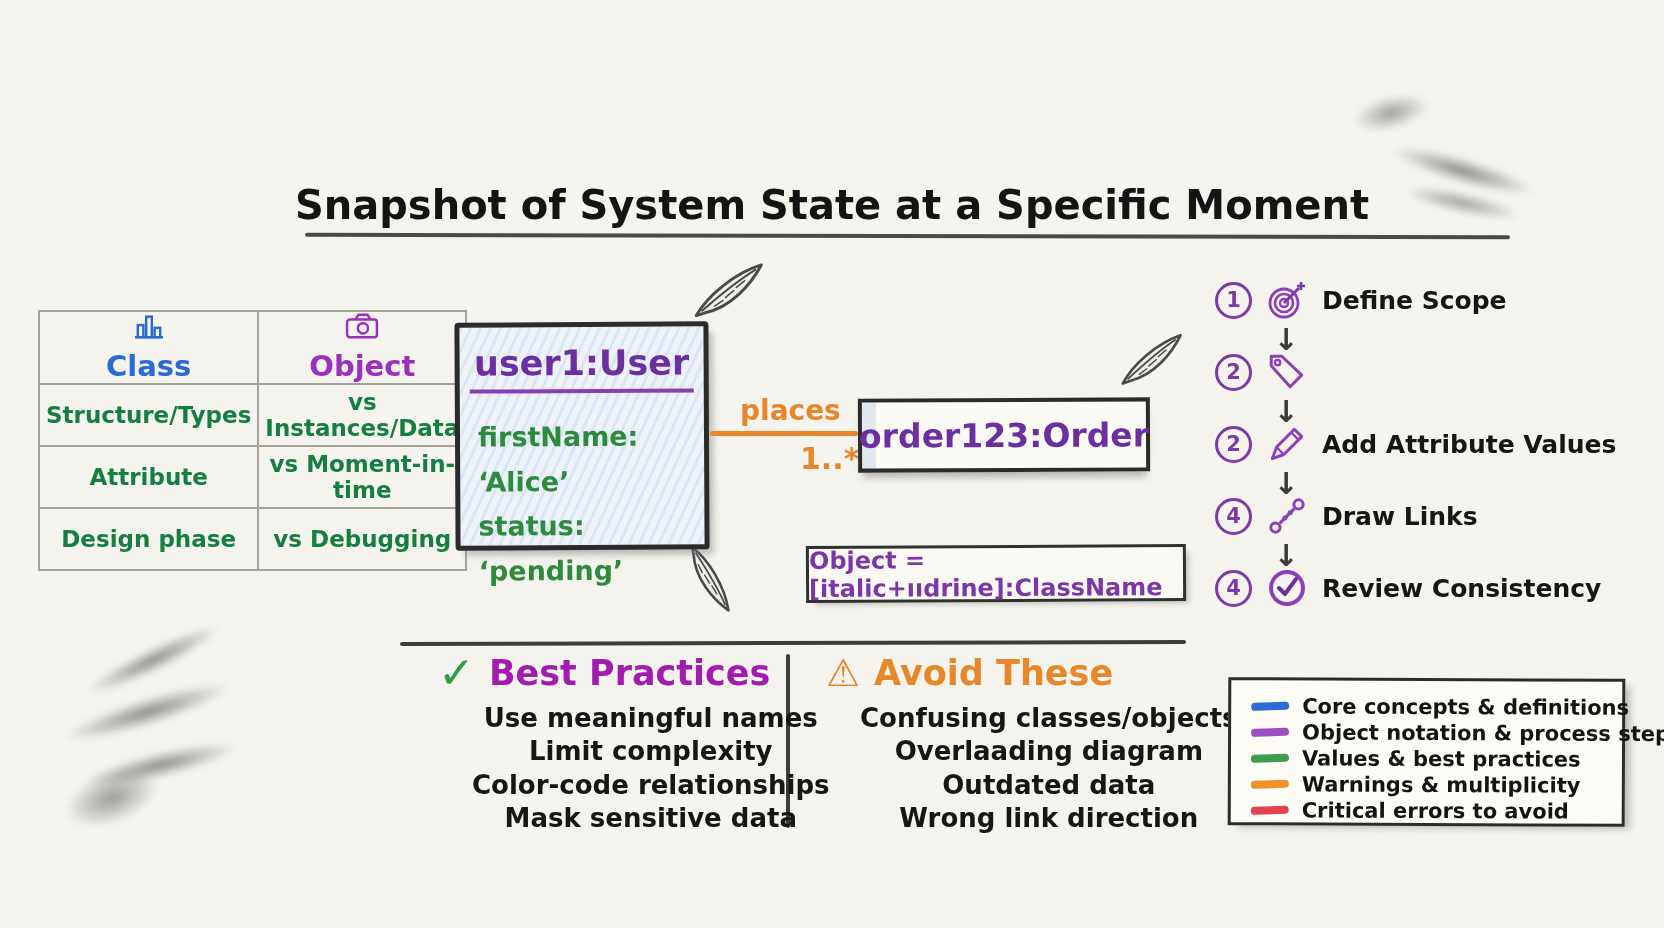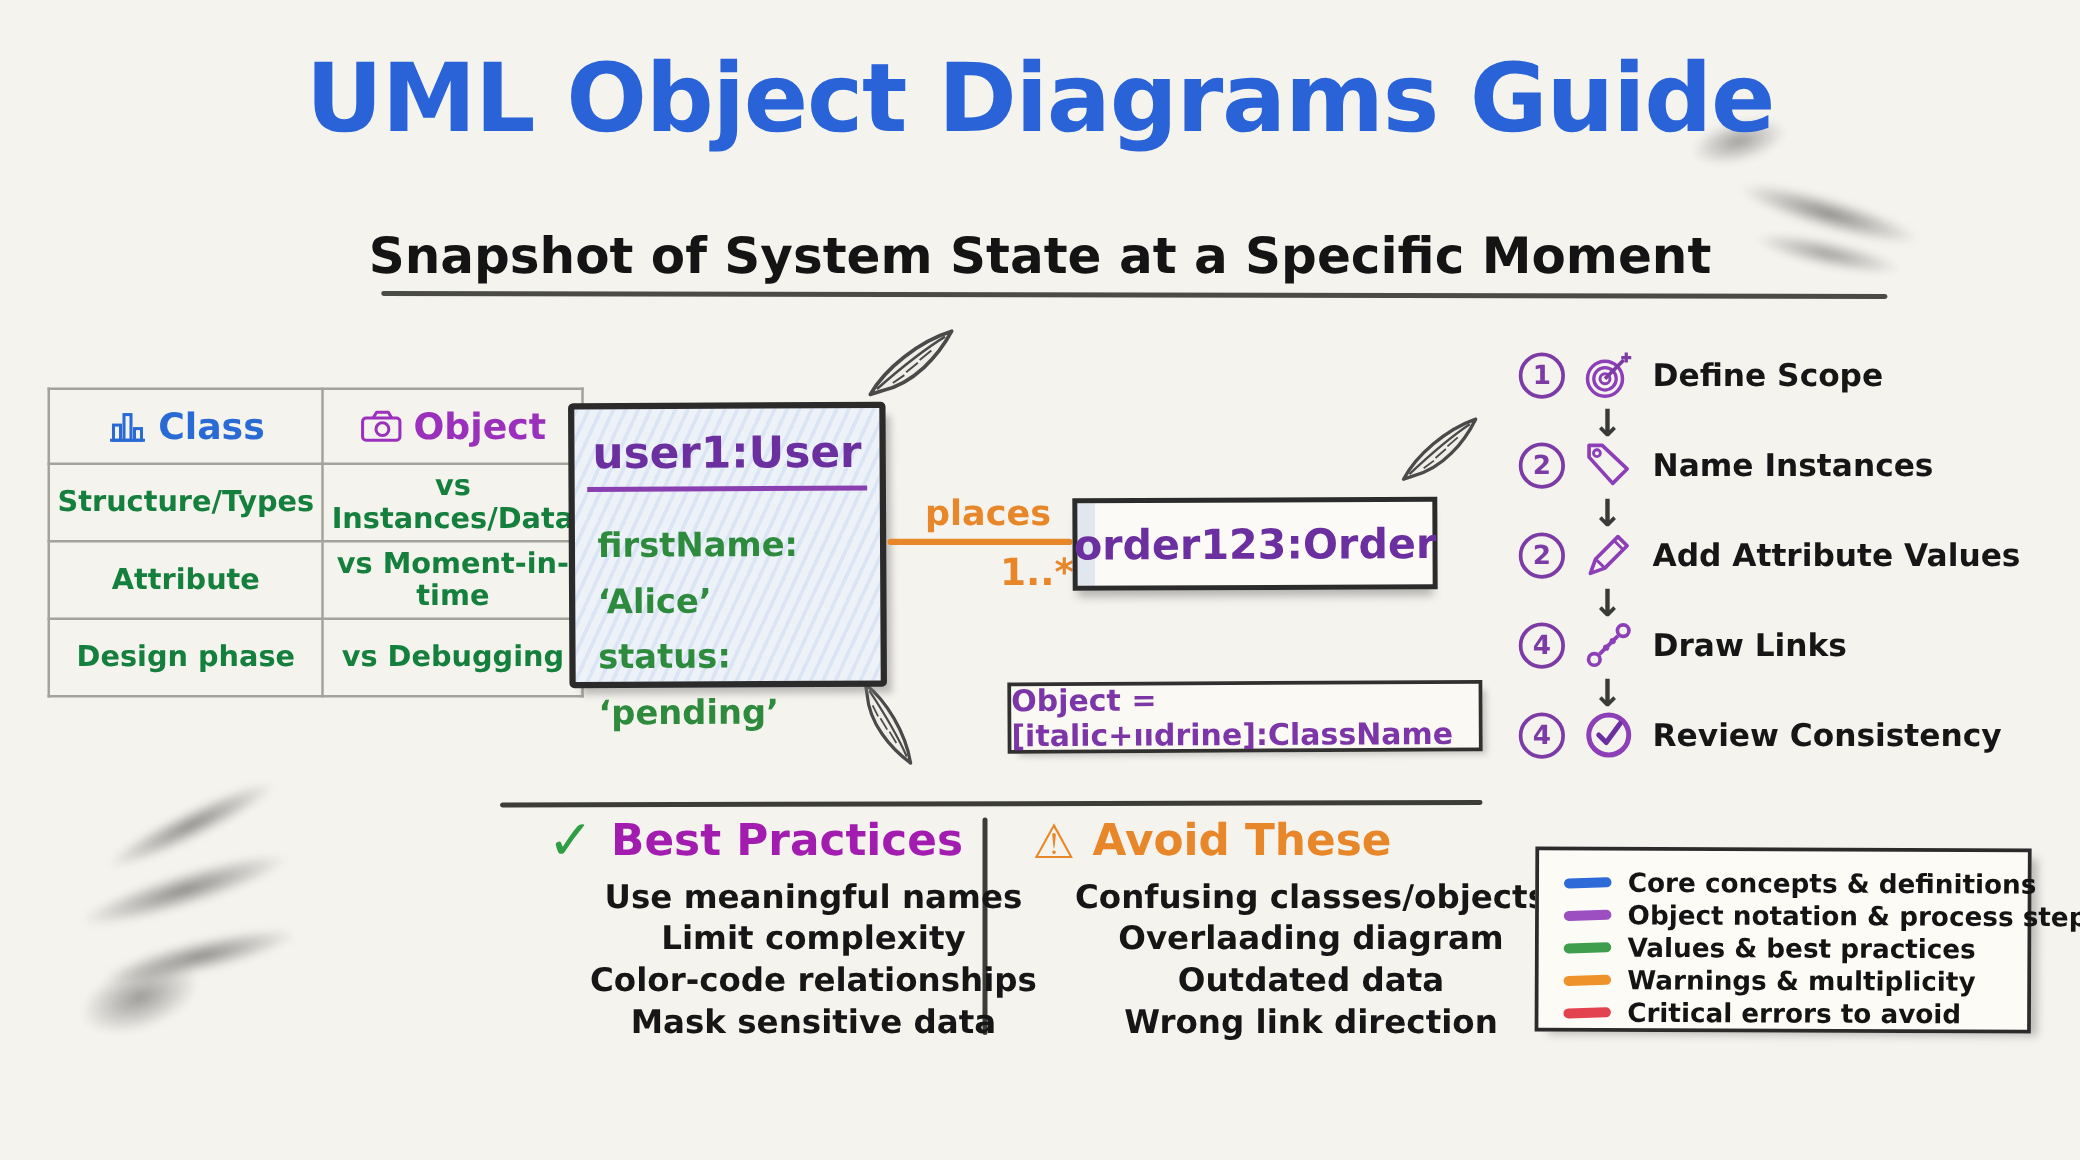--- a/index.html
+++ b/index.html
@@ -25,21 +25,21 @@
   .sm-e { left:60px;  top:698px; width:175px; height:28px; transform:rotate(-17deg); }
   .sm-f { left:80px;  top:752px; width:160px; height:26px; transform:rotate(-13deg); }
   .sm-g { left:62px;  top:772px; width:100px; height:52px; transform:rotate(-20deg); opacity:.85; }
 
   
   .cmp-table { position:absolute; left:38px; top:310px; border-collapse:collapse; }
   .cmp-table th, .cmp-table td { border:2px solid #a3a29b; text-align:center; vertical-align:middle; }
   .cmp-table th { width:160px; height:60px; font-size:29px; font-weight:700; }
   .cmp-table th.obj-col { width:184px; }
   .cmp-table td { height:62px; font-size:23px; font-weight:600; color:#15803d; padding:0 6px; }
-  .hcell { display:flex; align-items:center; justify-content:center; gap:9px; }
+  .hcell { display:flex; align-items:center; justify-content:center; gap:9px;flex-direction:column; }
 
   
   .user-box { position:absolute; left:455px; top:322px; width:254px; height:228px;
               background:repeating-linear-gradient(115deg, rgba(130,160,215,.16) 0 3px, rgba(0,0,0,0) 3px 9px), #edf2f9;
               border:5px solid #2b2b2b; border-radius:4px; transform:rotate(-.3deg);
               box-shadow:7px 8px 6px -3px rgba(120,120,120,.45); }
   .obj-title { margin:16px auto 0; width:max-content; font-size:35px; font-weight:700; color:#6b2fa0;
                border-bottom:4px solid #8a3fb0; padding:0 4px 6px; }
   .user-attrs { margin:22px 0 0 18px; }
   .attr { font-size:27px; font-weight:600; color:#2e8b3d; line-height:1.65; }
@@ -110,21 +110,20 @@
 <div class="canvas">
 
   <div class="smudge sm-a"></div>
   <div class="smudge sm-b"></div>
   <div class="smudge sm-c"></div>
   <div class="smudge sm-d"></div>
   <div class="smudge sm-e"></div>
   <div class="smudge sm-f"></div>
   <div class="smudge sm-g"></div>
 
-  <div class="title">UML Object Diagrams Guide</div>
   <div class="subtitle">Snapshot of System State at a Specific Moment</div>
   <div class="title-rule"></div>
 
   <table class="cmp-table">
     <tbody>
         <tr>
       <th>
         <span class="hcell">
           <span>
             <svg width="32" height="28" viewBox="0 0 34 30">
@@ -223,21 +222,20 @@
   <div class="step-arrow" style="top:322px">↓</div>
 
   <div class="step" style="top:348px">
     <span class="step-num">2</span>
     <span class="step-icon">
       <svg width="42" height="42" viewBox="0 0 40 40">
         <path d="M5 14 V5 H15 L34 23 L23 34 Z" fill="none" stroke="#8d3fb8" stroke-width="2.8" stroke-linejoin="round"></path>
         <circle cx="11" cy="11" r="2.6" fill="none" stroke="#8d3fb8" stroke-width="2.2"></circle>
       </svg>
     </span>
-    <span class="step-label">Name Instances</span>
   </div>
   <div class="step-arrow" style="top:394px">↓</div>
 
   <div class="step" style="top:420px">
     <span class="step-num">2</span>
     <span class="step-icon">
       <svg width="42" height="42" viewBox="0 0 40 40">
         <path d="M6 34 L10 23 L27 6 L34 13 L17 30 Z" fill="none" stroke="#8d3fb8" stroke-width="2.8" stroke-linejoin="round"></path>
         <path d="M10 23 L17 30 M24 9 L31 16" stroke="#8d3fb8" stroke-width="2.2"></path>
       </svg>

